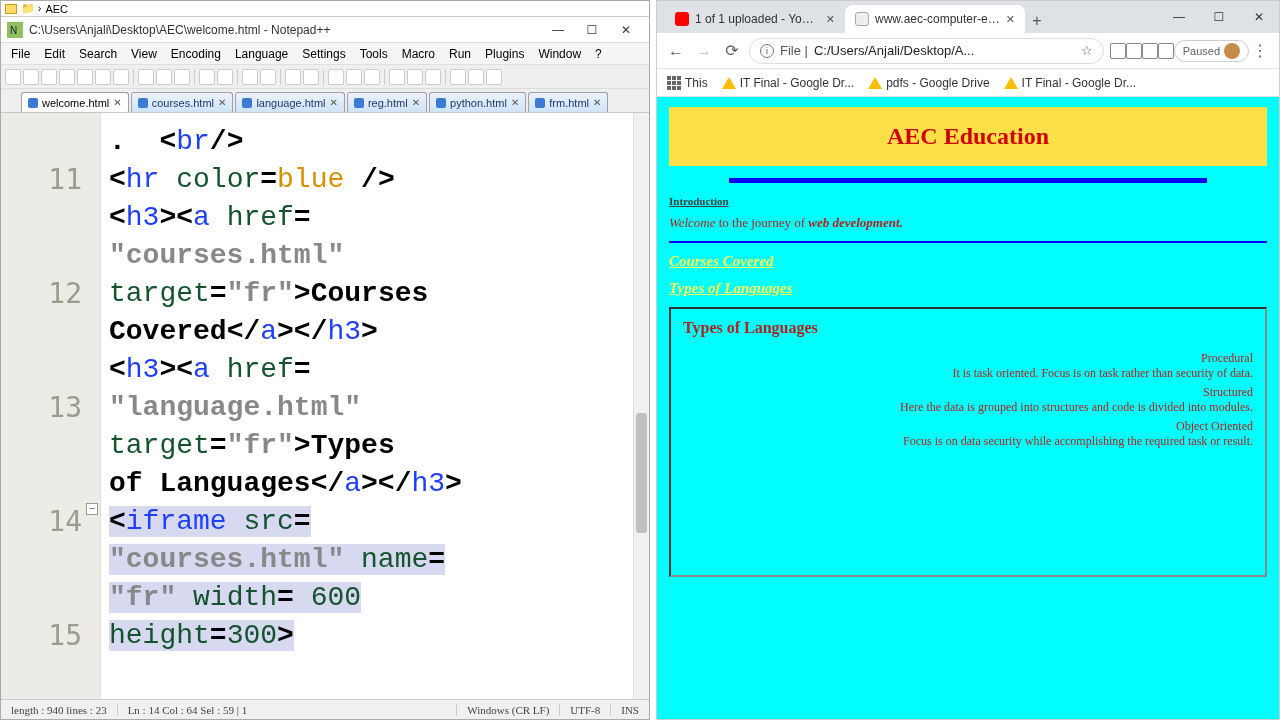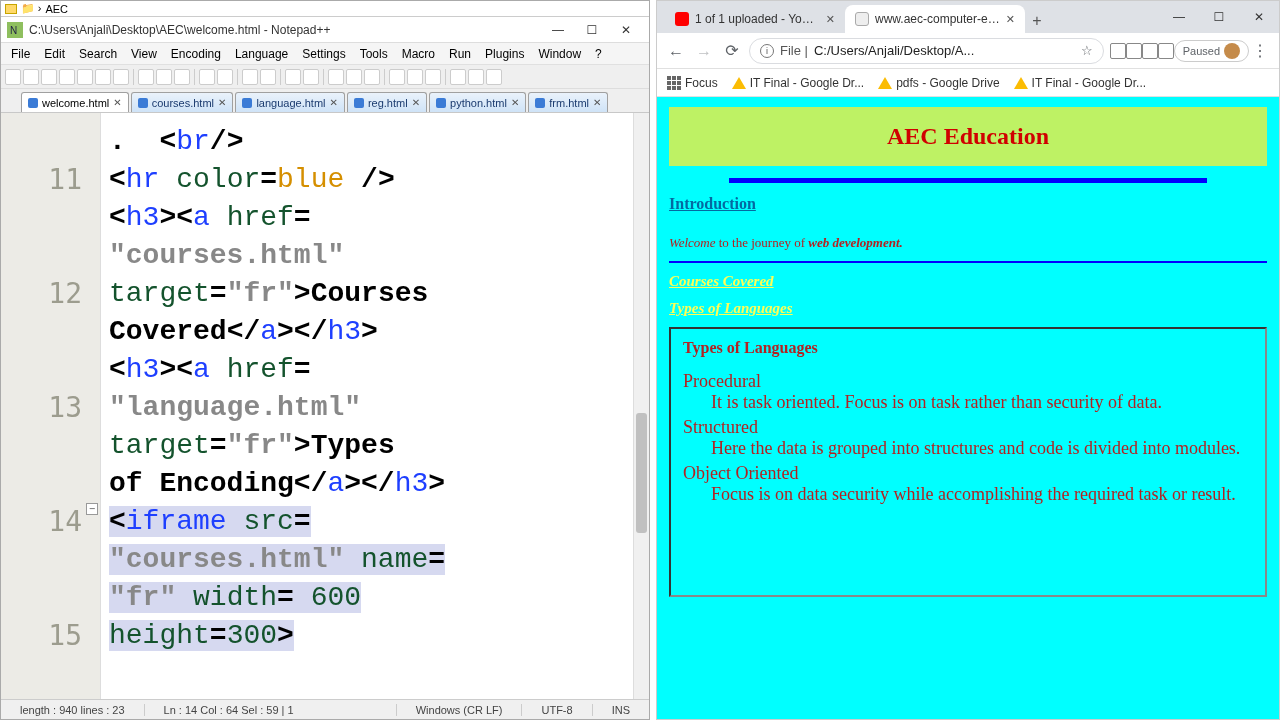--- a/index.html
+++ b/index.html
@@ -32,21 +32,21 @@
   .c-punc { color: #000; font-weight: bold; }
   .c-tag { color: #1e3fff; }
   .c-attr { color: #14532d; }
   .c-str { color: #888888; font-weight: bold; }
   .c-val { color: #d58f00; }
   .c-txt { color: #000; font-weight: bold; }
   .sel { background: #d6d9f0; }
   .vscroll { position: absolute; right: 0; top: 0; bottom: 0; width: 16px; background: #f0f0f0; border-left: 1px solid #ddd; }
   .vscroll .thumb { position: absolute; left: 2px; right: 2px; height: 120px; top: 300px; background: #c0c0c0; border-radius: 3px; }
   .npp-status { height: 20px; border-top: 1px solid #ccc; background: #f0f0f0; display: flex; align-items: center; font-size: 11px; color: #444; }
-  .npp-status span { padding: 0 19px; border-right: 1px solid #ccc; }
+  .npp-status span { padding: 0 10px; border-right: 1px solid #ccc; font-family: Liberation Serif, serif; }
   .npp-status span:last-child { border-right: none; }
 
   
   .chrome { flex: 1; height: 720px; display: flex; flex-direction: column; border: 1px solid #ccc; background: #fff; margin-left: 6px; }
   .ch-title { height: 32px; background: #dee1e6; display: flex; align-items: center; }
   .ch-tabs { display: flex; align-items: flex-end; height: 32px; padding-left: 8px; gap: 0; flex: 1; }
   .ch-tab { height: 28px; padding: 0 10px; font-size: 12px; display: flex; align-items: center; gap: 6px; border-radius: 8px 8px 0 0; color: #333; max-width: 180px; }
   .ch-tab.active { background: #fff; }
   .ch-tab .fav { width: 14px; height: 14px; border-radius: 3px; display: inline-block; }
   .ch-tab .tx { white-space: nowrap; overflow: hidden; text-overflow: ellipsis; flex: 1; }
@@ -62,32 +62,32 @@
   .ch-ricon { width: 16px; height: 16px; border: 1px solid #888; border-radius: 2px; }
   .ch-paused { padding: 2px 8px; border: 1px solid #ccc; border-radius: 12px; font-size: 11px; color: #5f6368; display: flex; align-items: center; gap: 4px; }
   .ch-paused .av { width: 16px; height: 16px; border-radius: 50%; background: #c58b4a; }
   .ch-bm { height: 28px; background: #fff; border-bottom: 1px solid #e0e0e0; display: flex; align-items: center; gap: 14px; padding: 0 10px; font-size: 12px; }
   .bm-item { display: flex; align-items: center; gap: 4px; color: #333; }
   .bm-apps { width: 14px; height: 14px; display: inline-grid; grid-template-columns: repeat(3,4px); grid-template-rows: repeat(3,4px); gap: 1px; }
   .bm-apps i { background: #666; }
   .gd-icon { width: 0; height: 0; border-left: 7px solid transparent; border-right: 7px solid transparent; border-bottom: 12px solid; display: inline-block; }
   .gd-y { border-bottom-color: #fbbc04; }
   .ch-page { flex: 1; overflow: hidden; background: #00ffff; padding: 10px 12px; font-family: "Times New Roman", serif; color: #b22222; }
-  .banner { background: #bef264; text-align: center; padding: 16px 8px; margin-bottom: 12px; }
+  .banner { background: #fde047; text-align: center; padding: 16px 8px; margin-bottom: 12px; }
   .banner h1 { color: #d00000; font-size: 24px; font-weight: bold; font-family: "Times New Roman", serif; }
   .bluehr { height: 5px; background: #0000ff; width: 80%; margin: 0 auto 12px auto; }
-  .sec-h { color: #0369a1; font-size: 16px; font-weight: bold; text-decoration: underline; margin-bottom: 22px; }
+  .sec-h { color: #404040; font-size: 11px; font-weight: bold; text-decoration: underline; margin-bottom: 8px; }
   .para { color: #b22222; font-size: 13px; margin-bottom: 2px; font-style: italic; }
   .para .plain { font-style: normal; }
   .para a { color: #0000ee; font-weight: bold; font-style: italic; font-size: 15px; text-decoration: underline; }
   .thinhr { border-top: 2px solid #0000ff; margin: 10px 0; }
   .ylink { color: #ffff54; font-size: 15px; font-weight: bold; text-decoration: underline; margin-bottom: 10px; display: block; font-style: italic; }
   .iframe-box { border: 2px inset #888; margin-top: 6px; padding: 10px 12px; height: 270px; background: #00ffff; }
   .iframe-box h3 { color: #b22222; font-size: 16px; font-weight: bold; margin-bottom: 14px; }
-  .dlist { color: #b22222; font-size: 18px; }
+  .dlist { color: #b22222; font-size: 12px; text-align: right; }
   .dlist dt { margin-top: 4px; }
   .dlist dd { margin-left: 28px; margin-bottom: 4px; }
 </style>
 </head>
 <body>
 
 <div class="desktop">
 
   <div class="npp">
     <div class="explorer-bar">
@@ -208,21 +208,21 @@
       </div>
       <div class="code"><span class="c-txt">.  </span><span class="c-punc">&lt;</span><span class="c-tag">br</span><span class="c-punc">/&gt;</span>
 <span class="c-punc">&lt;</span><span class="c-tag">hr </span><span class="c-attr">color</span><span class="c-punc">=</span><span class="c-val">blue</span><span class="c-punc"> /&gt;</span>
 <span class="c-punc">&lt;</span><span class="c-tag">h3</span><span class="c-punc">&gt;&lt;</span><span class="c-tag">a </span><span class="c-attr">href</span><span class="c-punc">=</span>
 <span class="c-str">"courses.html"</span>
 <span class="c-attr">target</span><span class="c-punc">=</span><span class="c-str">"fr"</span><span class="c-punc">&gt;</span><span class="c-txt">Courses</span>
 <span class="c-txt">Covered</span><span class="c-punc">&lt;/</span><span class="c-tag">a</span><span class="c-punc">&gt;&lt;/</span><span class="c-tag">h3</span><span class="c-punc">&gt;</span>
 <span class="c-punc">&lt;</span><span class="c-tag">h3</span><span class="c-punc">&gt;&lt;</span><span class="c-tag">a </span><span class="c-attr">href</span><span class="c-punc">=</span>
 <span class="c-str">"language.html"</span>
 <span class="c-attr">target</span><span class="c-punc">=</span><span class="c-str">"fr"</span><span class="c-punc">&gt;</span><span class="c-txt">Types</span>
-<span class="c-txt">of Encoding</span><span class="c-punc">&lt;/</span><span class="c-tag">a</span><span class="c-punc">&gt;&lt;/</span><span class="c-tag">h3</span><span class="c-punc">&gt;</span>
+<span class="c-txt">of Languages</span><span class="c-punc">&lt;/</span><span class="c-tag">a</span><span class="c-punc">&gt;&lt;/</span><span class="c-tag">h3</span><span class="c-punc">&gt;</span>
 <span class="sel"><span class="c-punc">&lt;</span><span class="c-tag">iframe </span><span class="c-attr">src</span><span class="c-punc">=</span></span>
 <span class="sel"><span class="c-str">"courses.html"</span> <span class="c-attr">name</span><span class="c-punc">=</span></span>
 <span class="sel"><span class="c-str">"fr"</span> <span class="c-attr">width</span><span class="c-punc">=</span> <span class="c-attr">600</span></span>
 <span class="sel"><span class="c-attr">height</span><span class="c-punc">=</span><span class="c-attr">300</span><span class="c-punc">&gt;</span></span>
 </div>
       <div class="vscroll">
           <div class="thumb"></div>
         </div>
     </div>
     <div class="npp-status">
@@ -284,21 +284,21 @@
             <i></i>
             <i></i>
             <i></i>
             <i></i>
             <i></i>
             <i></i>
             <i></i>
             <i></i>
             <i></i>
           </span>
-        <span>Focus</span>
+        <span>This</span>
       </div>
       <div class="bm-item">
           <span class="gd-icon gd-y"></span>
           <span>IT Final - Google Dr...</span>
         </div>
       <div class="bm-item">
           <span class="gd-icon gd-y"></span>
           <span>pdfs - Google Drive</span>
         </div>
       <div class="bm-item">

